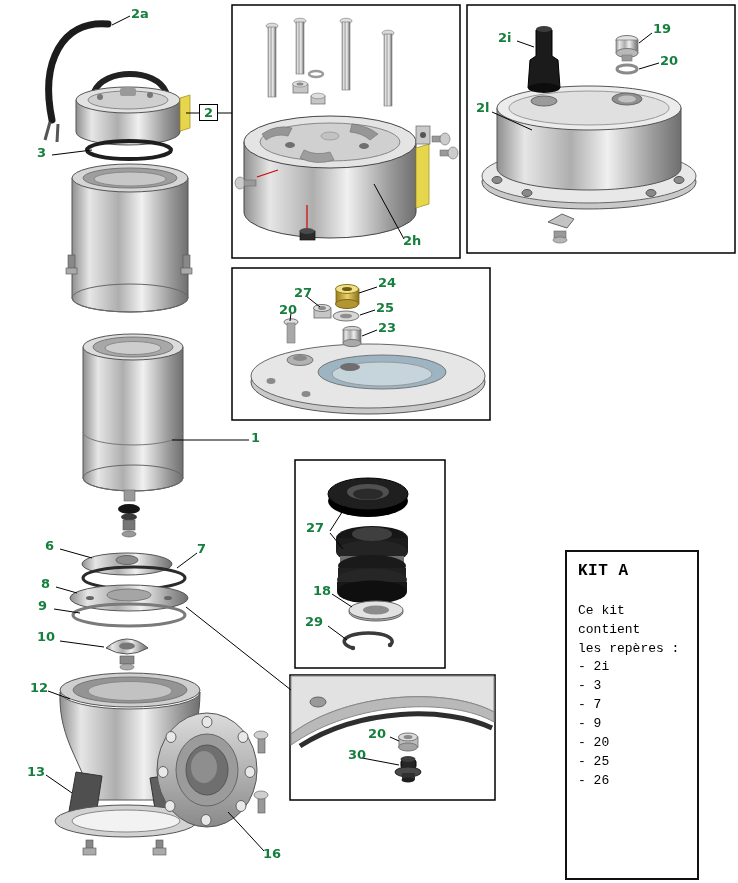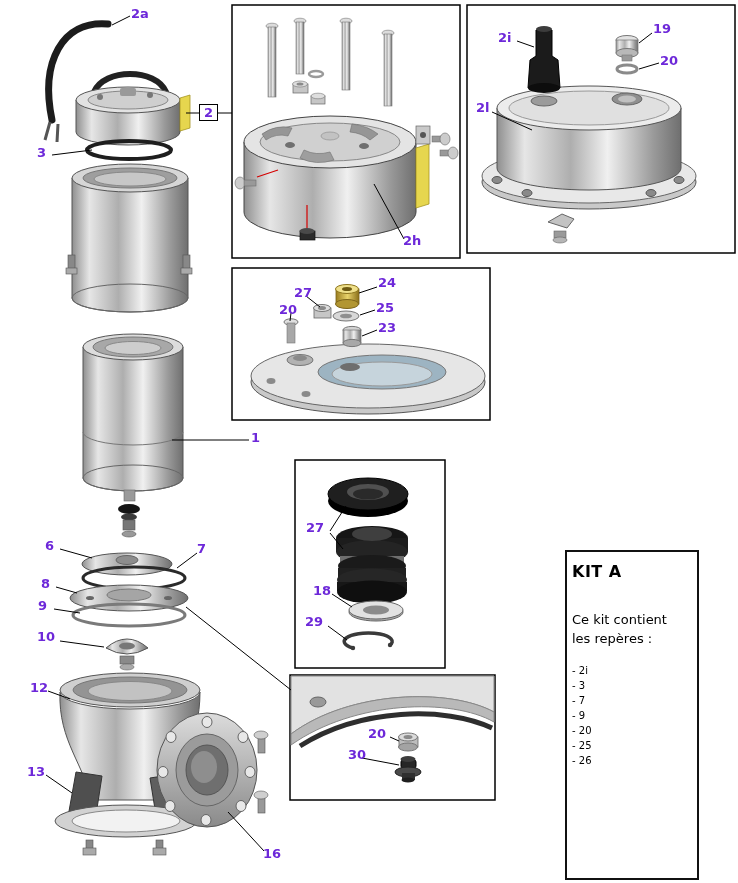--- a/index.html
+++ b/index.html
@@ -3,31 +3,31 @@
 <meta charset="utf-8">
 <style>
   * { box-sizing: border-box; }
   body { margin: 0; background: #ffffff; }
   .canvas {
     position: relative; width: 738px; height: 883px; background: #fff;
     font-family: "DejaVu Sans", "Liberation Sans", sans-serif; overflow: hidden;
   }
   .diagram-svg { position: absolute; left: 0; top: 0; }
   .lbl {
-    position: absolute; font-size: 13px; font-weight: bold; color: #6d28d9;
+    position: absolute; font-size: 13px; font-weight: bold; color: #15803d;
     line-height: 1; white-space: nowrap;
   }
   .lbl-boxed { border: 1.5px solid #000; padding: 1px 4px; background: #fff; }
   .kit {
     position: absolute; left: 565px; top: 550px; width: 134px; height: 330px;
-    border: 2px solid #111; background: #fff; padding: 10px 5px;
+    border: 2px solid #111; background: #fff; padding: 10px 11px; font-family: Liberation Mono, monospace;
   }
   .kit-title { font-size: 16px; font-weight: bold; letter-spacing: .5px; }
-  .kit-desc { margin-top: 30px; font-size: 13px; line-height: 1.45; }
-  .kit-items { margin-top: 16px; font-size: 10px; }
+  .kit-desc { margin-top: 22px; font-size: 13px; line-height: 1.45; }
+  .kit-items { font-size: 13px; }
   .kit-items div { margin-bottom: 4px; }
 </style>
 </head>
 <body>
 
 <div class="canvas">
 
   <svg class="diagram-svg" width="738" height="883" viewBox="0 0 738 883">
     <defs>
       <linearGradient id="gMet" x1="0" x2="1" y1="0" y2="0">

